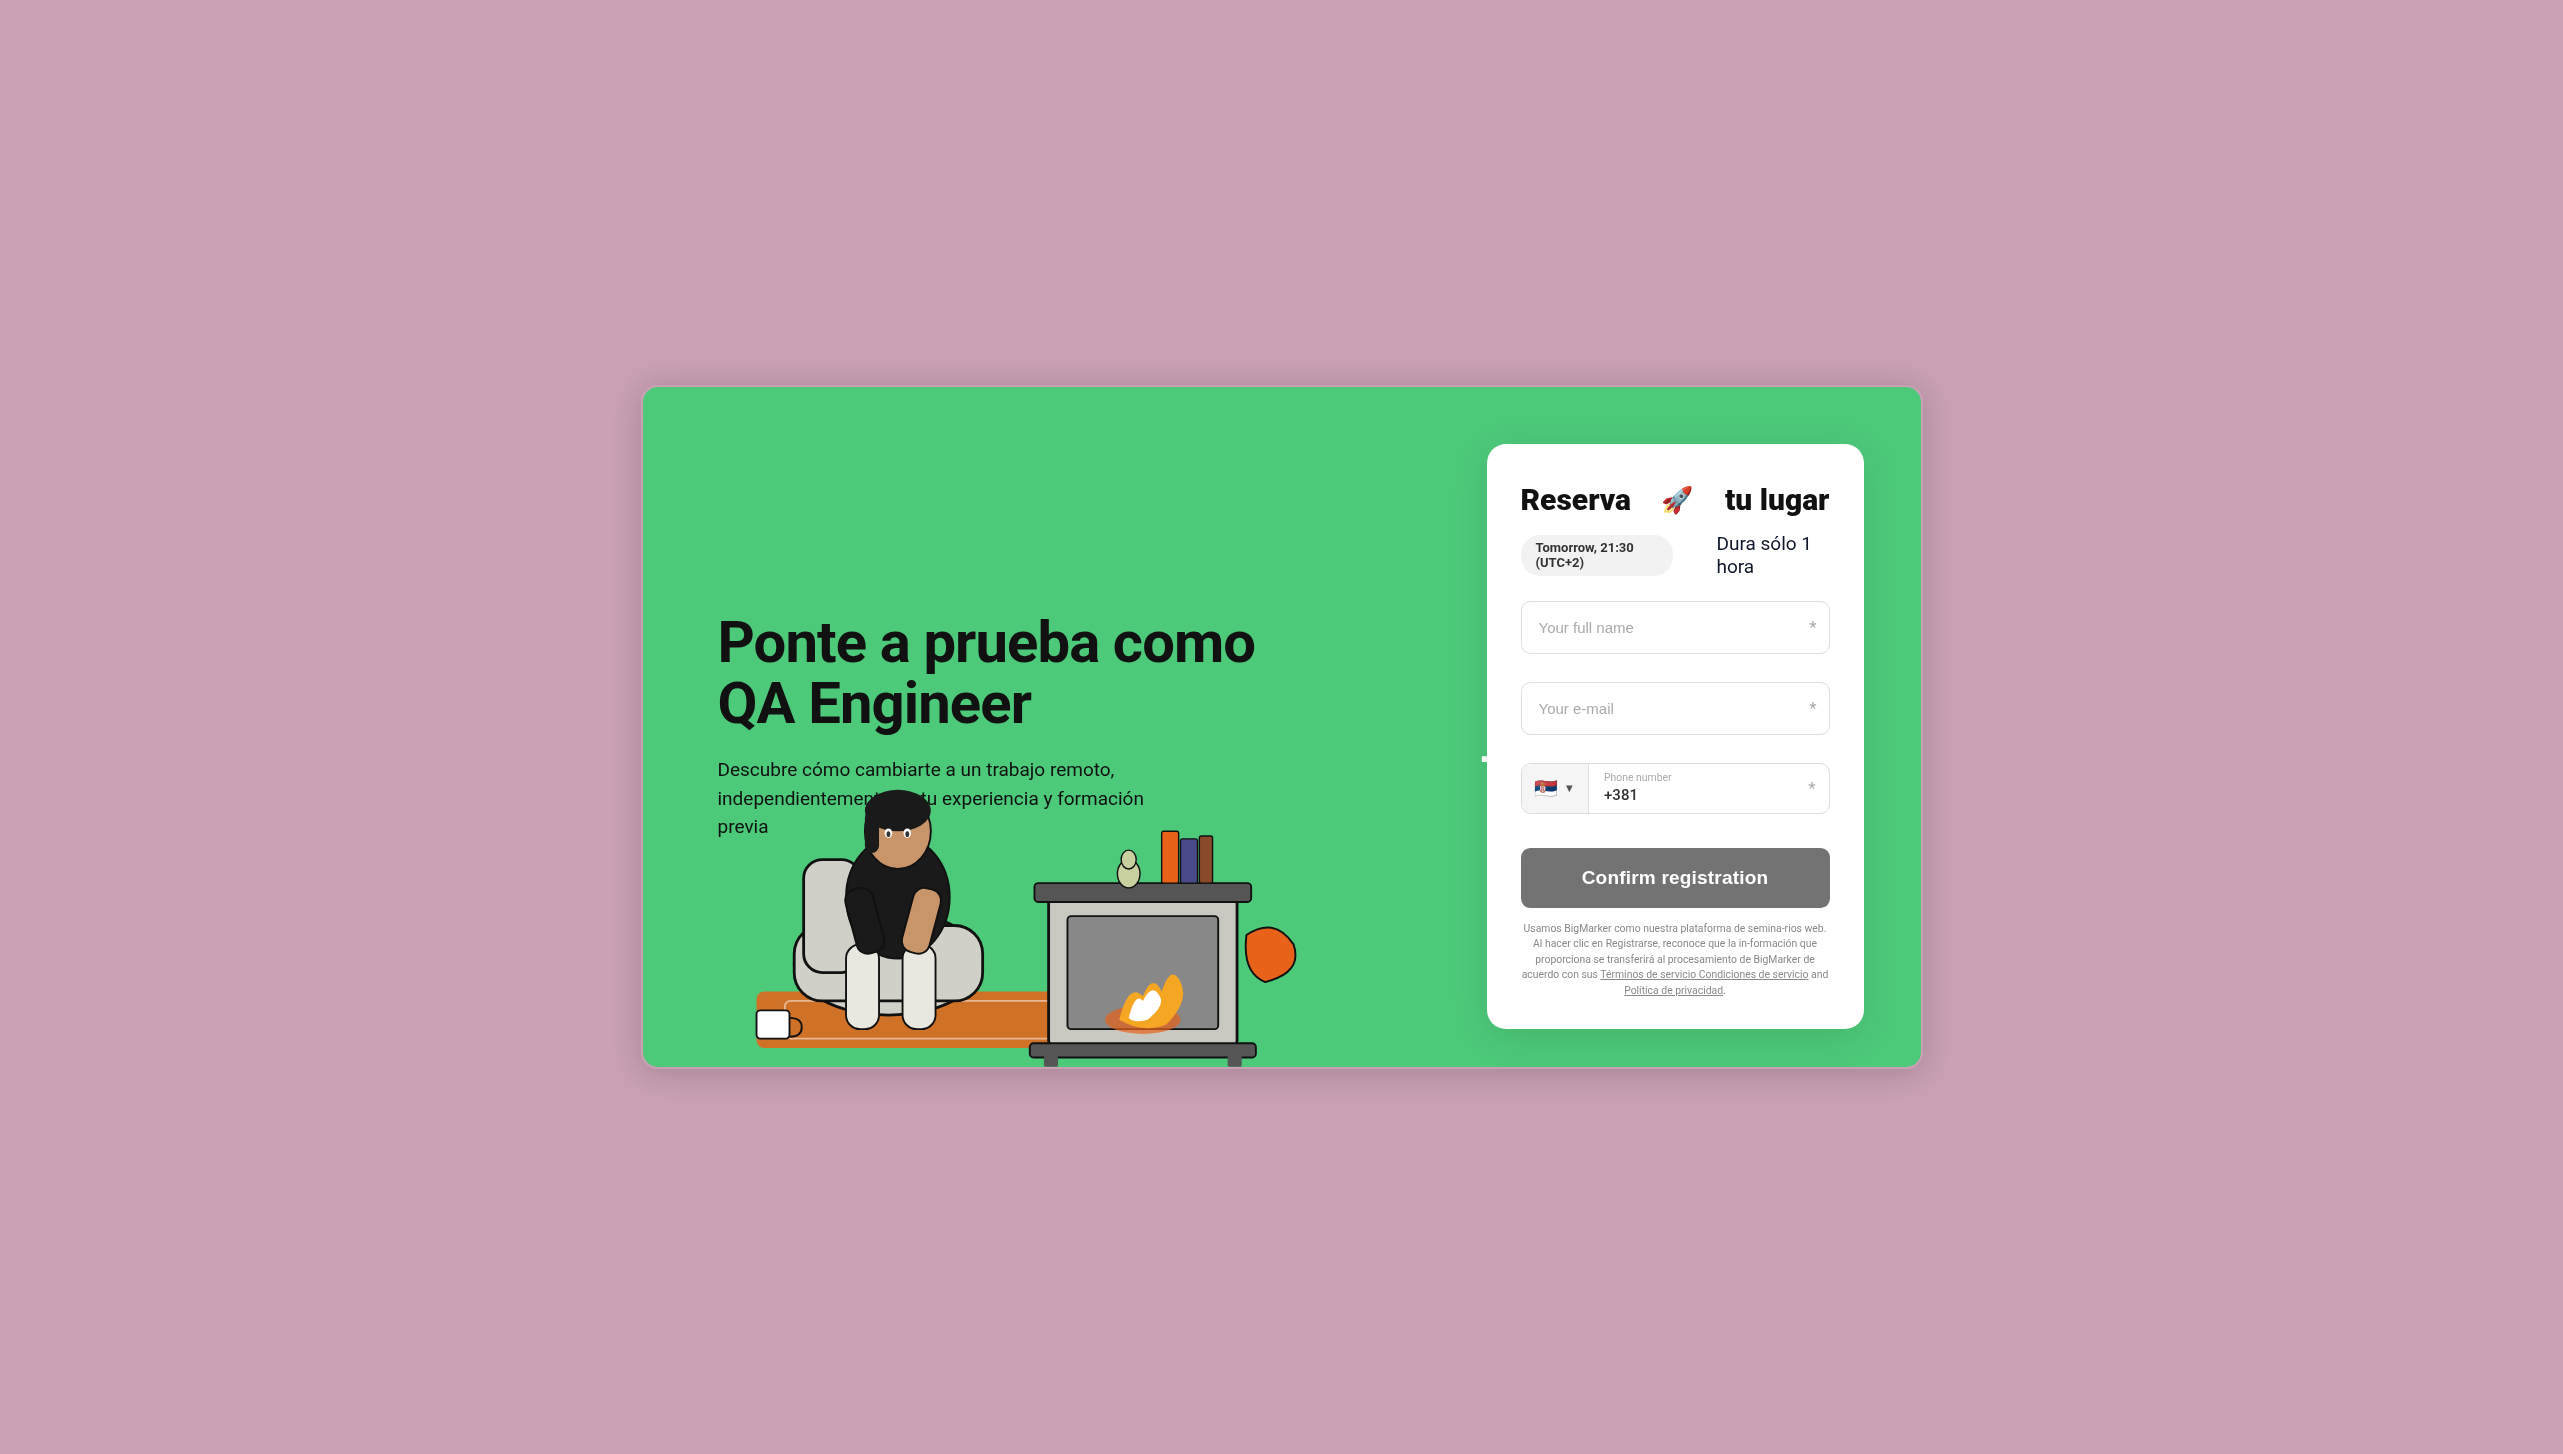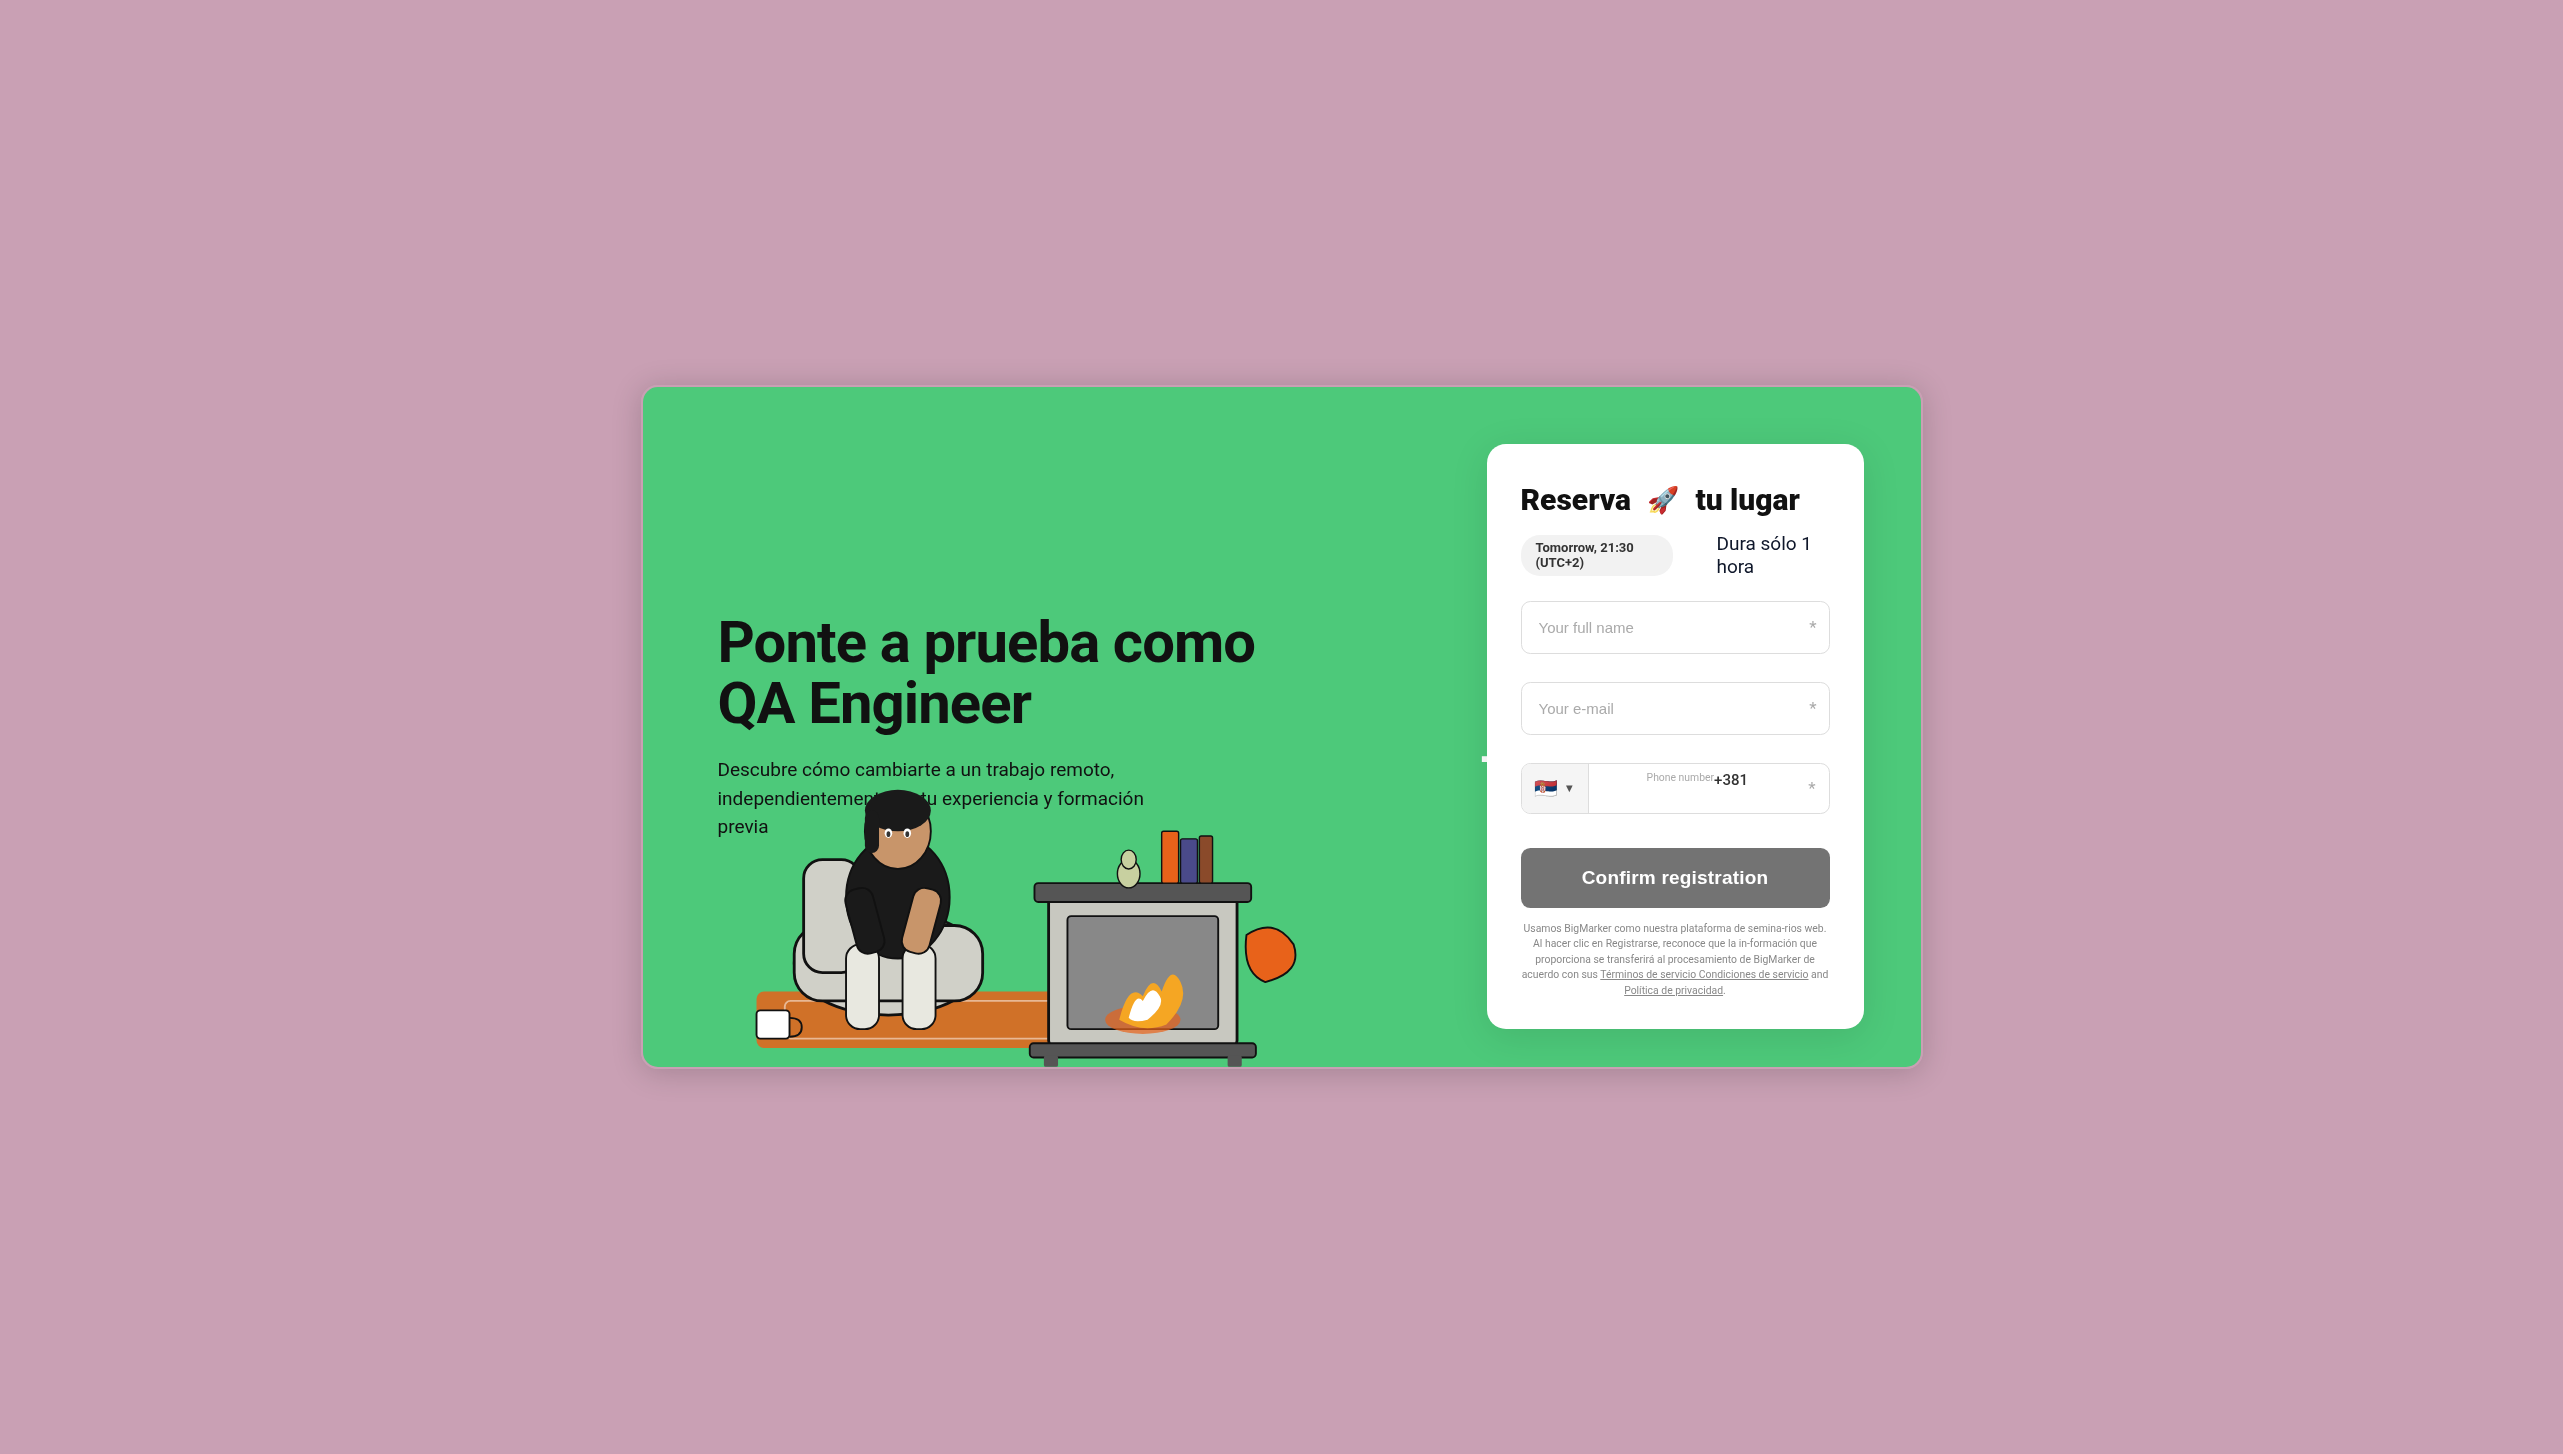--- a/index.html
+++ b/index.html
@@ -109,22 +109,23 @@
       z-index: 2;
       box-shadow: 0 7.5px 38px rgba(0,0,0,0.10);
     }
     .form-title {
       font-size: 30px;
       font-weight: 900;
       color: #111;
       margin-bottom: 15px;
       display: flex;
       align-items: center;
-      gap: 16px;
+      gap: 7px;
       flex-wrap: wrap;
+      justify-content: space-between;
     }
     .rocket-icon {
       font-size: 26px;
     }
     .event-meta {
       display: flex;
       align-items: center;
       gap: 15px;
       margin-bottom: 22.6px;
     }
@@ -189,22 +190,22 @@
       cursor: pointer;
       min-width: 66px;
       justify-content: center;
     }
     .flag-emoji { font-size: 19px; }
     .chevron-down { font-size: 11.3px; color: #555; }
     .phone-number-wrapper {
       flex: 1;
       position: relative;
       display: flex;
-      flex-direction: row;
-      justify-content: center;
+      flex-direction: column;
+      justify-content: flex-start;
       padding: 7.5px 38px 7.5px 15px;
     }
     .phone-label {
       font-size: 10.4px;
       color: #aaa;
       margin-bottom: 1.9px;
     }
     .phone-value {
       font-size: 15px;
       color: #333;

